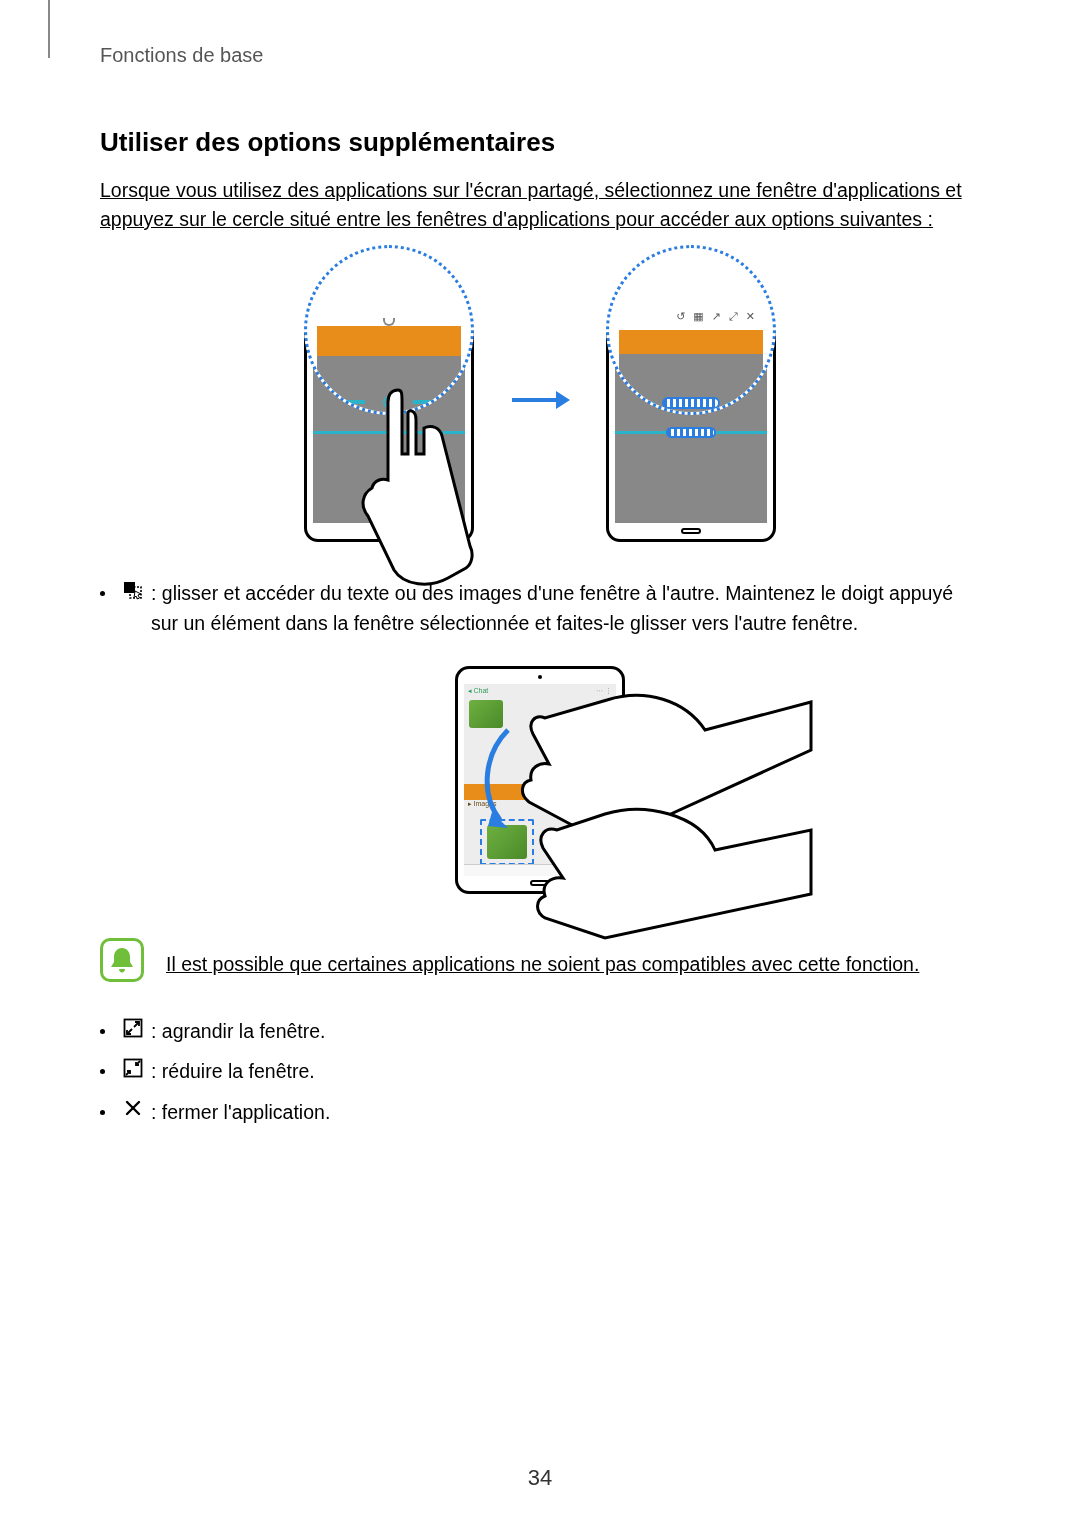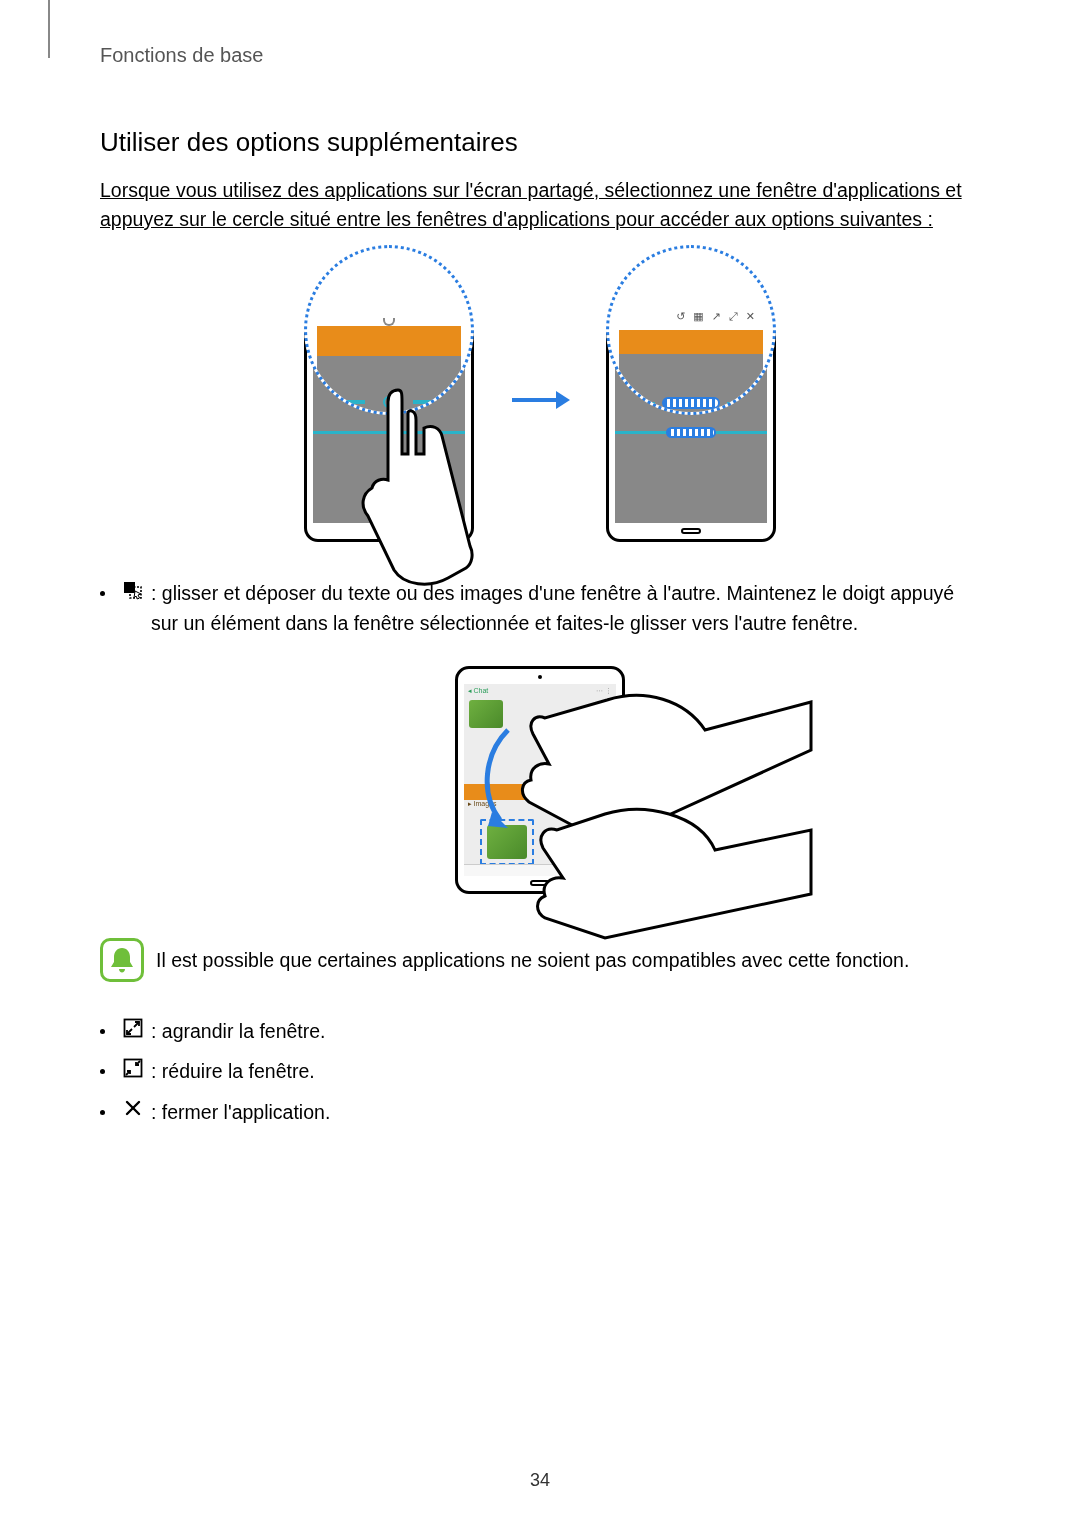--- a/index.html
+++ b/index.html
@@ -25,21 +25,21 @@
     background: #888;
   }
   .breadcrumb {
     font-size: 20px;
     color: #555;
     margin-bottom: 60px;
     padding-left: 0px;
   }
   h2.section-title {
     font-size: 26px;
-    font-weight: normal;
+    font-weight: bold;
     margin-bottom: 18px;
   }
   p.intro {
     font-size: 19.5px;
     line-height: 1.48;
     margin-bottom: 28px;
     text-decoration: underline;
   }
   .figure-row-1 {
     display: flex;
@@ -310,23 +310,24 @@
     position:absolute;
     top: 6px;
     left: 30px;
     width: 330px;
     height: 280px;
     pointer-events:none;
   }
 
   .notice-row {
     display: flex;
-    align-items: flex-start;
-    gap: 12px;
+    align-items: center;
+    gap: 22px;
     margin-bottom: 34px;
+    text-decoration: underline;
   }
   .notice-icon {
     width: 44px;
     height: 44px;
     border: 3px solid #6fbf3a;
     border-radius: 10px;
     display:flex;
     align-items:center;
     justify-content:center;
     flex-shrink:0;
@@ -335,21 +336,21 @@
     font-size: 19.5px;
     line-height: 1.5;
     padding-top: 8px;
   }
 
   .page-number {
     position: absolute;
     bottom: 36px;
     left: 50%;
     transform: translateX(-50%);
-    font-size: 18px;
+    font-size: 22px;
     color: #333;
   }
 </style>
 </head>
 <body>
 
 <div class="left-border"></div>
 <div class="page">
 
   <div class="breadcrumb">Fonctions de base</div>
@@ -425,21 +426,21 @@
   <ul class="bullets">
     <li>
       <span class="dot"></span>
       <span class="li-icon">
         <svg width="22" height="20" viewBox="0 0 22 20">
           <rect x="2" y="2" width="11" height="11" fill="#000"></rect>
           <rect x="8" y="7" width="11" height="11" fill="none" stroke="#000" stroke-width="1.6" stroke-dasharray="2 1.5"></rect>
           <polygon points="13,11 19,14 16,15 17.5,18 15.5,19 14,16 12,18" fill="#fff" stroke="#000" stroke-width="1"></polygon>
         </svg>
       </span>
-      <span class="li-text"> : glisser et déposer du texte ou des images d'une fenêtre à l'autre. Maintenez le doigt appuyé sur un élément dans la fenêtre sélectionnée et faites-le glisser vers l'autre fenêtre.</span>
+      <span class="li-text"> : glisser et accéder du texte ou des images d'une fenêtre à l'autre. Maintenez le doigt appuyé sur un élément dans la fenêtre sélectionnée et faites-le glisser vers l'autre fenêtre.</span>
     </li>
   </ul>
 
   <div class="figure-row-2">
     <div style="position:relative;">
       <div class="tablet-frame-2">
         <div class="tablet-cam"></div>
         <div class="tablet-screen-2">
           <div class="top-chip">◂ Chat</div>
           <div class="top-right-chip">⋯ ⋮</div>

